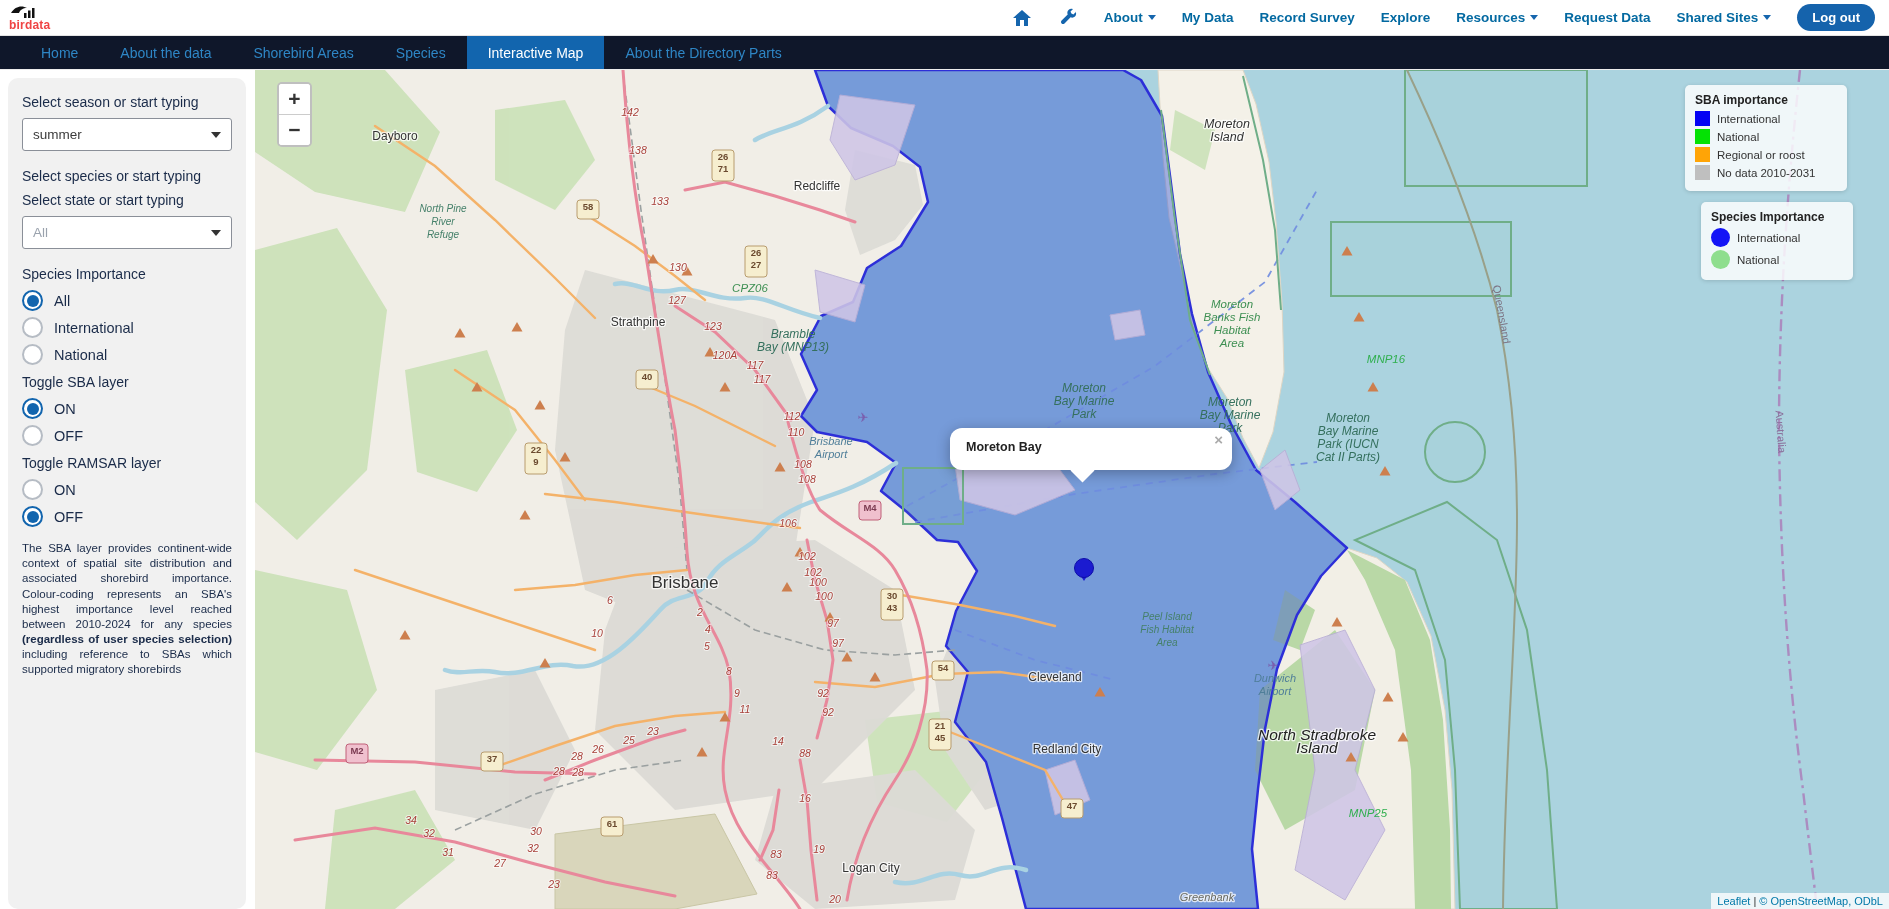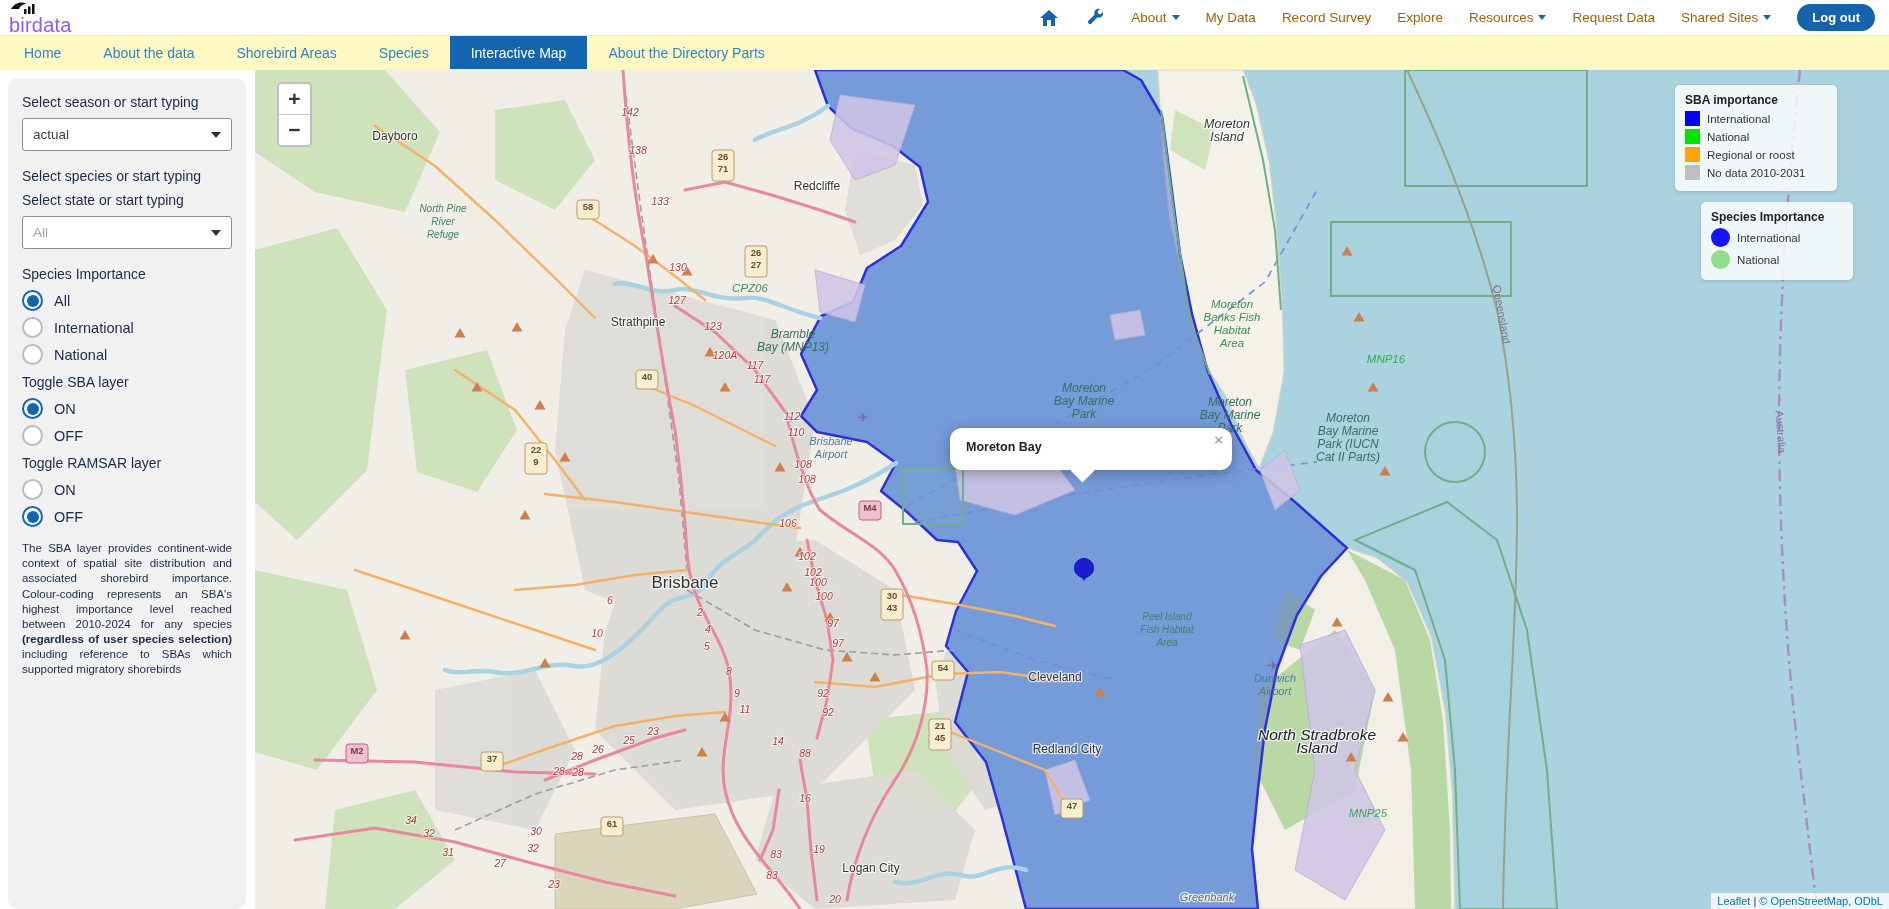--- a/index.html
+++ b/index.html
@@ -1,29 +1,29 @@
 <!DOCTYPE html>
 <html><head>
 <meta charset="utf-8">
 <style>
   html,body{margin:0;padding:0;background:#fff;font-family:"Liberation Sans",sans-serif;}
   .page{position:relative;width:1889px;height:909px;overflow:hidden;background:#fff;}
 
   
   .hdr{position:absolute;left:0;top:0;width:100%;height:35px;background:#fff;display:flex;align-items:center;justify-content:space-between;}
   .logo{display:flex;flex-direction:column;align-items:flex-start;padding-left:9px;line-height:1;}
-  .logo-txt{font-size:20px;font-weight:normal;color:#8b5cf6;letter-spacing:.2px;}
+  .logo-txt{font-size:12px;font-weight:bold;color:#ef4444;letter-spacing:.2px;}
   .hnav{display:flex;align-items:center;gap:26px;padding-right:14px;}
-  .nav-item{color:#a16207;font-weight:normal;font-size:13.5px;cursor:pointer;display:inline-flex;align-items:center;gap:5px;white-space:nowrap;}
+  .nav-item{color:#0369a1;font-weight:bold;font-size:13.5px;cursor:pointer;display:inline-flex;align-items:center;gap:5px;white-space:nowrap;}
   .caret{width:0;height:0;border-left:4px solid transparent;border-right:4px solid transparent;border-top:5px solid #1565ad;display:inline-block;}
   .logout{background:#1563ac;color:#fff;font-weight:bold;font-size:13px;border:none;border-radius:15px;padding:6px 15px;cursor:pointer;}
   .hicon{width:20px;height:20px;display:inline-block;cursor:pointer;}
 
   
-  .tabs{position:absolute;left:0;top:35px;width:100%;height:35px;background:#fef9c3;border-top:1px solid #e4e4e4;border-bottom:1px solid #ededed;display:flex;align-items:stretch;padding-left:3px;box-sizing:border-box;}
+  .tabs{position:absolute;left:0;top:35px;width:100%;height:35px;background:#0f172a;border-top:1px solid #e4e4e4;border-bottom:1px solid #ededed;display:flex;align-items:stretch;padding-left:20px;box-sizing:border-box;}
   .tab{display:flex;align-items:center;padding:0 21px;font-size:14px;color:#2e86c5;cursor:pointer;white-space:nowrap;}
   .tab.active{background:#1265ae;color:#fff;text-align:right;}
 
   
   .sb{position:absolute;left:8px;top:78px;width:238px;height:831px;background:#f1f1f1;border-radius:10px;box-sizing:border-box;padding:13px 14px;overflow:hidden;color:#1a2b49;}
   .sb .lbl{font-size:14px;margin:3px 0 8px;}
   .sel{background:#fff;border:1px solid #8a8f98;border-radius:3px;height:31px;display:flex;align-items:center;justify-content:space-between;padding:0 10px;margin-bottom:17px;cursor:pointer;}
   .sel span{font-size:13.5px;color:#3c3c3c;}
   .sel.muted span{color:#9aa2ad;}
   .sel .sc{width:0;height:0;border-left:5px solid transparent;border-right:5px solid transparent;border-top:6px solid #333;}
@@ -59,21 +59,21 @@
 
   .zoomctl{position:absolute;left:22px;top:12px;width:31px;background:#fff;border:2px solid rgba(0,0,0,.25);border-radius:5px;overflow:hidden;}
   .zbtn{height:30px;display:flex;align-items:center;justify-content:center;font-size:21px;font-weight:bold;color:#333;cursor:pointer;background:#fff;}
   .zbtn:first-child{border-bottom:1px solid #ccc;}
 
   .legend{position:absolute;background:rgba(255,255,255,.82);border-radius:5px;padding:8px 10px;box-shadow:0 1px 4px rgba(0,0,0,.15);}
   .legend .lt{font-size:12px;font-weight:bold;color:#222;margin-bottom:4px;}
   .lrow{display:flex;align-items:center;gap:7px;margin:3px 0;font-size:11.5px;color:#333;}
   .sw{width:15px;height:15px;flex:0 0 auto;}
   .sw.circ{border-radius:50%;width:19px;height:19px;}
-  #leg-sba{right:52px;top:15px;width:142px;}
+  #leg-sba{right:42px;top:15px;width:142px;}
   #leg-sp{right:36px;top:132px;width:132px;}
 
   .popup{position:absolute;left:695px;top:358px;width:250px;background:#fff;border-radius:12px;box-shadow:0 3px 14px rgba(0,0,0,.3);padding:12px 16px 13px;z-index:5;}
   .popup::after{content:'';position:absolute;left:124px;bottom:-9px;width:17px;height:17px;background:#fff;transform:rotate(45deg);}
   .popup .pt{font-size:12.5px;font-weight:bold;color:#222;margin-bottom:3px;}
   .prow{font-size:12px;color:#222;line-height:1.22;}
   .prow b{font-weight:bold;}
   .pclose{position:absolute;right:9px;top:4px;color:#aaa;font-size:15px;font-weight:bold;cursor:pointer;line-height:1;}
 
   .attrib{position:absolute;right:0;bottom:0;background:rgba(255,255,255,.8);font-size:11px;padding:2px 6px;color:#333;}
@@ -122,21 +122,21 @@
       <div class="tab">About the data</div>
       <div class="tab">Shorebird Areas</div>
       <div class="tab">Species</div>
       <div class="tab active">Interactive Map</div>
       <div class="tab">About the Directory Parts</div>
     </div>
 
   <div class="sb">
     <div class="lbl">Select season or start typing</div>
     <div class="sel">
-      <span>actual</span>
+      <span>summer</span>
       <i class="sc"></i>
     </div>
     <div class="lbl">Select species or start typing</div>
     <div class="lbl">Select state or start typing</div>
     <div class="sel muted">
       <span>All</span>
       <i class="sc"></i>
     </div>
 
     <div class="grp">

